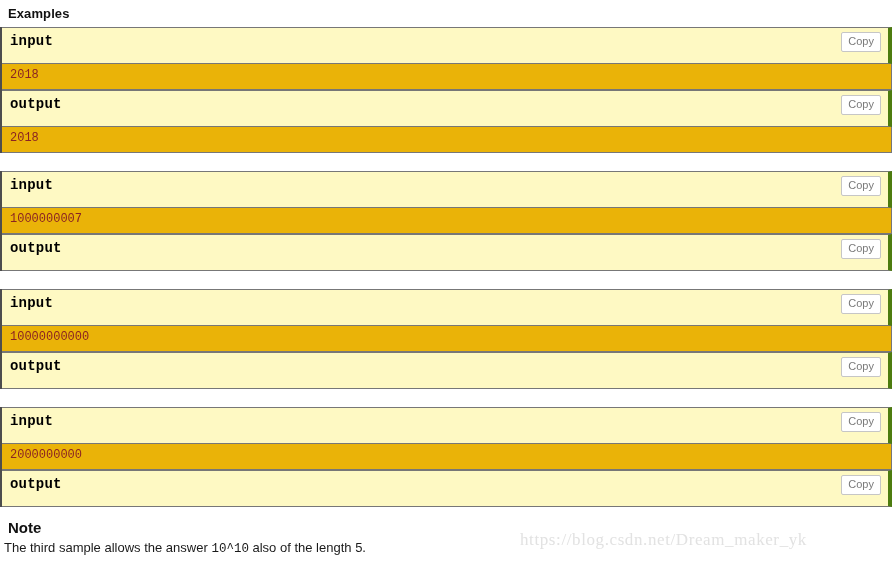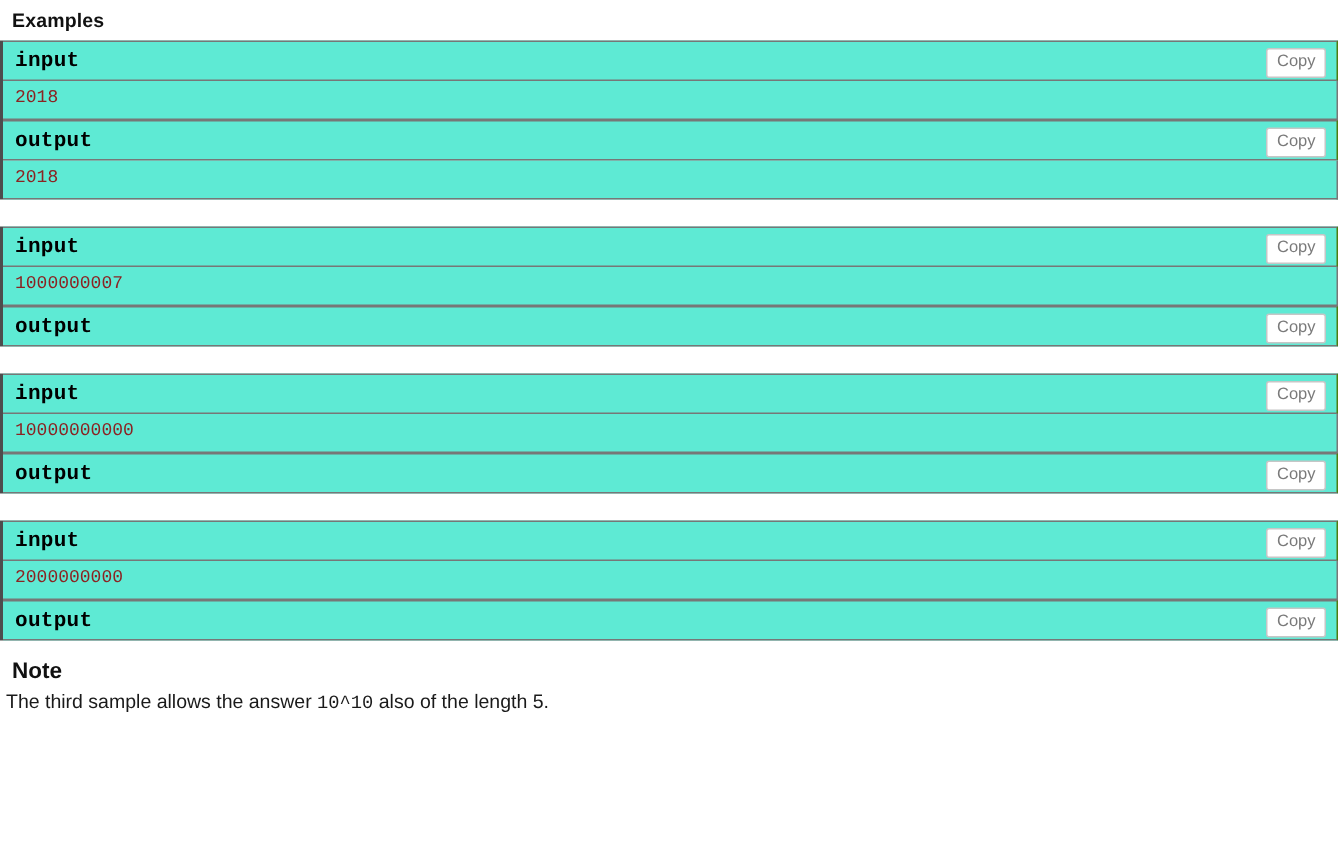--- a/index.html
+++ b/index.html
@@ -37,25 +37,25 @@
 
   .sample-test {
     border-left: 2px solid #4d4d4d;
     margin-bottom: 18px;
     position: relative;
   }
   .sample-test:last-child { margin-bottom: 0; }
 
   .io-head {
     position: relative;
-    background: #5eead4;
+    background: #fef9c3;
     border-top: 1px solid #777777;
-    border-right: 1px solid #4d7c0f;
+    border-right: 4px solid #4d7c0f;
     border-bottom: 1px solid #777777;
-    height: 27px;
+    height: 37px;
     box-sizing: border-box;
   }
 
   .io-title {
     font-family: "Liberation Mono", "DejaVu Sans Mono", monospace;
     font-size: 14px;
     font-weight: bold;
     color: #000000;
     line-height: 26px;
     padding-left: 8px;
@@ -72,21 +72,21 @@
     color: #7a7a7a;
     background: #ffffff;
     border: 1px solid #c6c6c6;
     border-radius: 2px;
     padding: 2px 6px 3px 6px;
     cursor: pointer;
     box-sizing: border-box;
   }
 
   .io-body {
-    background: #5eead4;
+    background: #eab308;
     border-right: 1px solid #777777;
     border-bottom: 1px solid #777777;
     padding: 2px 0 4px 0;
     box-sizing: border-box;
   }
 
   .io-body pre {
     margin: 0;
     padding: 0 0 0 8px;
     font-family: "Liberation Mono", "DejaVu Sans Mono", monospace;
@@ -203,14 +203,15 @@
       </div>
     </div>
 
   </div>
 
   <div class="note-section">
     <div class="note-title">Note</div>
     <div class="note-body"><span>The third sample allows the answer </span><span class="tt">10^10</span><span> also of the length 5.</span></div>
   </div>
 
+  <div class="watermark">https://blog.csdn.net/Dream_maker_yk</div>
 
 </div>
 
 </body></html>

